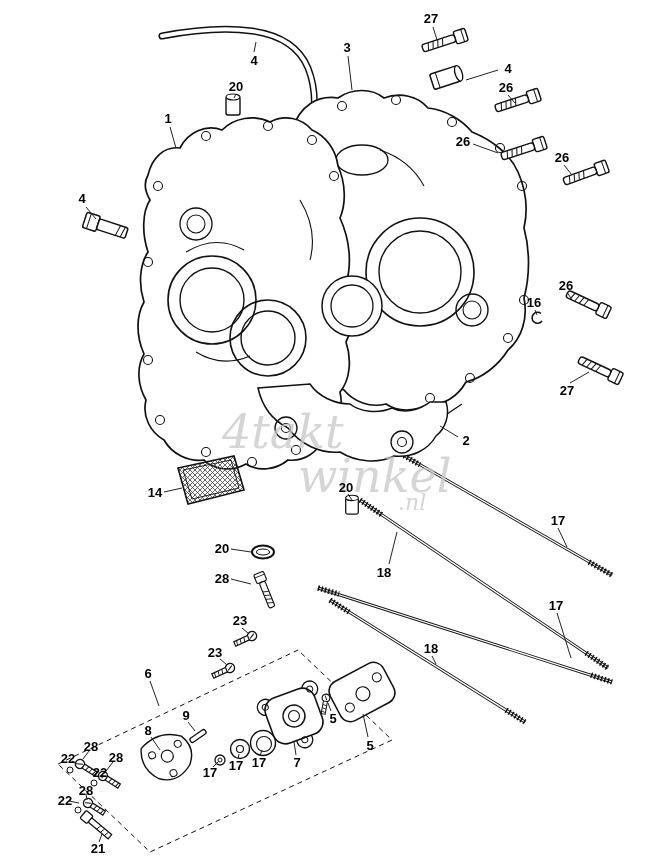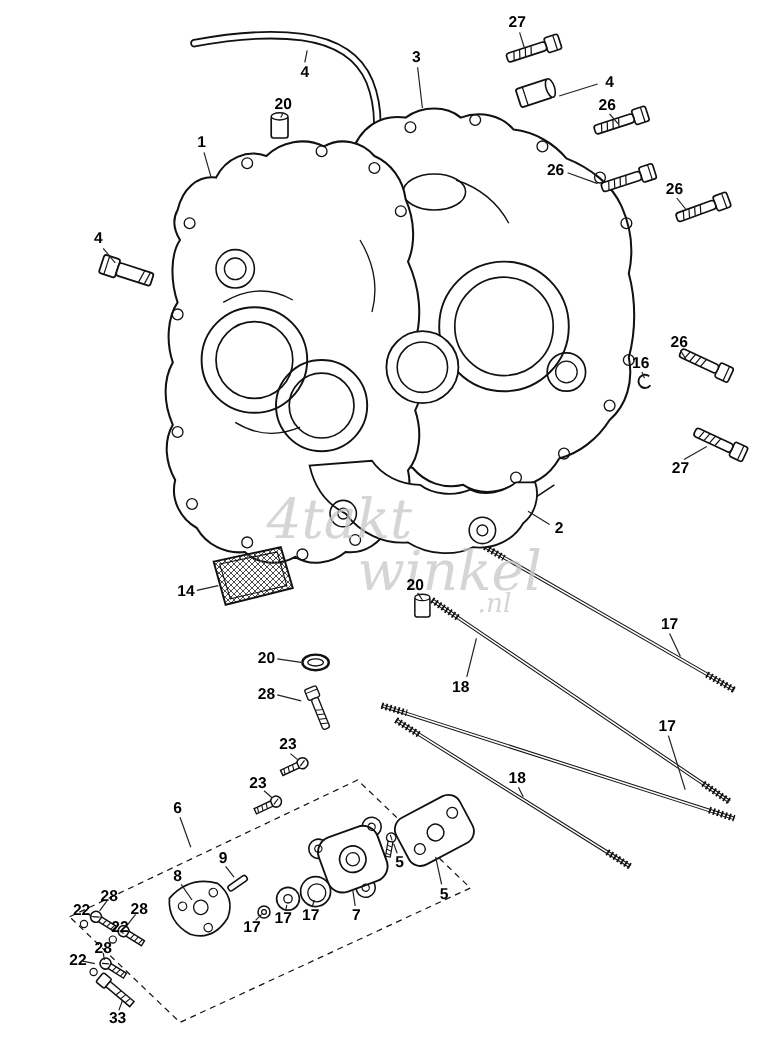--- a/index.html
+++ b/index.html
@@ -339,16 +339,16 @@
   <div class="callout" style="left:91px;top:746px">28</div>
   <div class="callout" style="left:68px;top:758px">22</div>
   <div class="callout" style="left:116px;top:757px">28</div>
   <div class="callout" style="left:100px;top:772px">22</div>
   <div class="callout" style="left:86px;top:790px">28</div>
   <div class="callout" style="left:65px;top:800px">22</div>
   <div class="callout" style="left:210px;top:772px">17</div>
   <div class="callout" style="left:236px;top:765px">17</div>
   <div class="callout" style="left:259px;top:762px">17</div>
   <div class="callout" style="left:297px;top:762px">7</div>
-  <div class="callout" style="left:98px;top:848px">33</div>
+  <div class="callout" style="left:98px;top:848px">21</div>
 </div>
 
 </div>
 
 </body></html>

